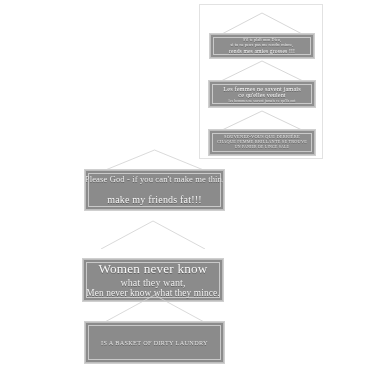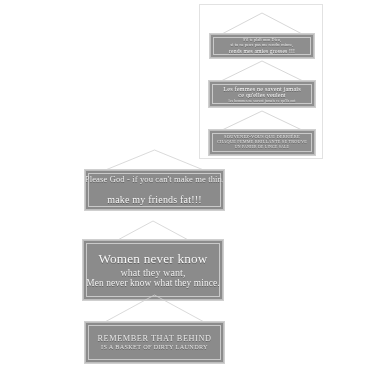--- a/index.html
+++ b/index.html
@@ -152,30 +152,29 @@
     <span class="line l2">make my friends fat!!!</span>
   </div>
 </div>
 
 <div class="sign lg en2" style="left:83px; top:218px; width:140px; height:76px;">
   <div class="cord" style="height:31px;">
     <svg viewBox="0 0 140 31" preserveAspectRatio="none">
       <path d="M18 31 L70 3 L122 31" fill="none" stroke="#d0d0d0" stroke-width="0.8"></path>
     </svg>
   </div>
-  <div class="plaque" style="top:22px; width:140px; height:60px;text-align:center;">
+  <div class="plaque" style="top:41px; width:140px; height:42px;text-align:center;">
     <span class="line l1">Women never know</span>
     <span class="line l2">what they want,</span>
     <span class="line l3">Men never know what they mince.</span>
   </div>
 </div>
 
 <div class="sign lg en3" style="left:85px; top:292px; width:139px; height:75px;">
   <div class="cord" style="height:31px;">
     <svg viewBox="0 0 139 31" preserveAspectRatio="none">
       <path d="M18 31 L69.5 3 L121 31" fill="none" stroke="#d0d0d0" stroke-width="0.8"></path>
     </svg>
   </div>
   <div class="plaque" style="top:30px; width:139px; height:41px;">
-    <span class="line l1">REMEMBER THAT BEHIND</span>
     <span class="line l3">IS A BASKET OF DIRTY LAUNDRY</span>
   </div>
 </div>
 
 </body></html>

